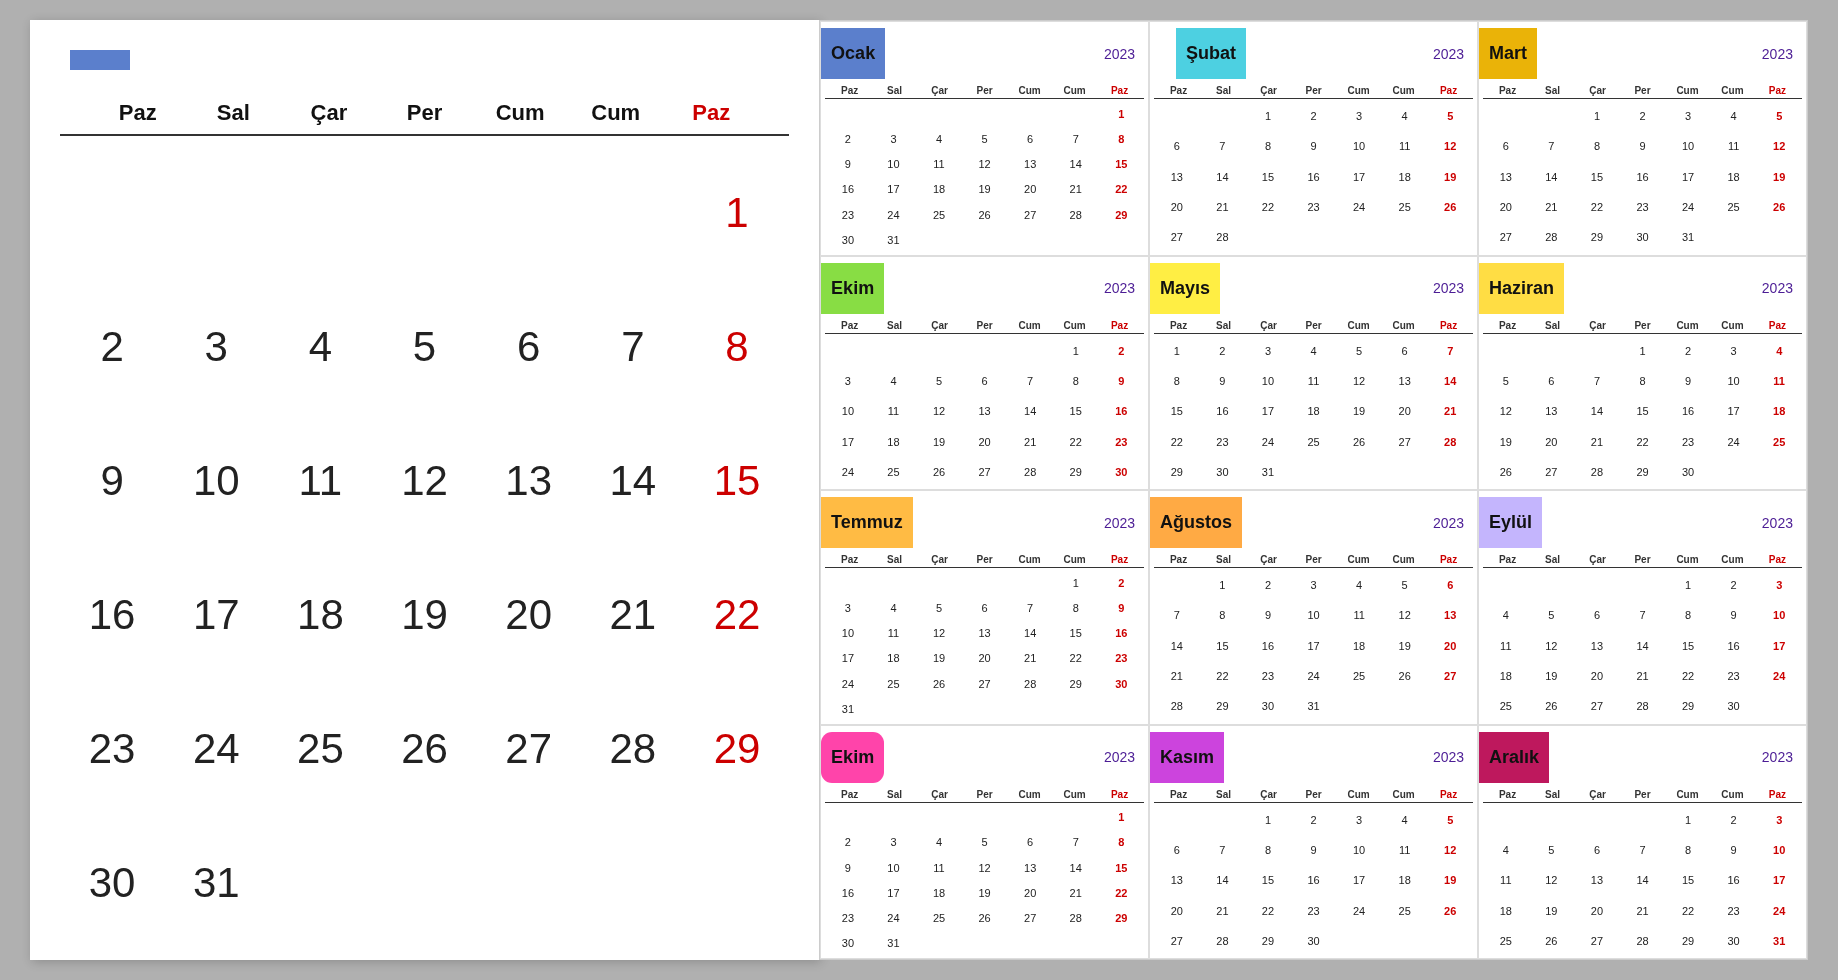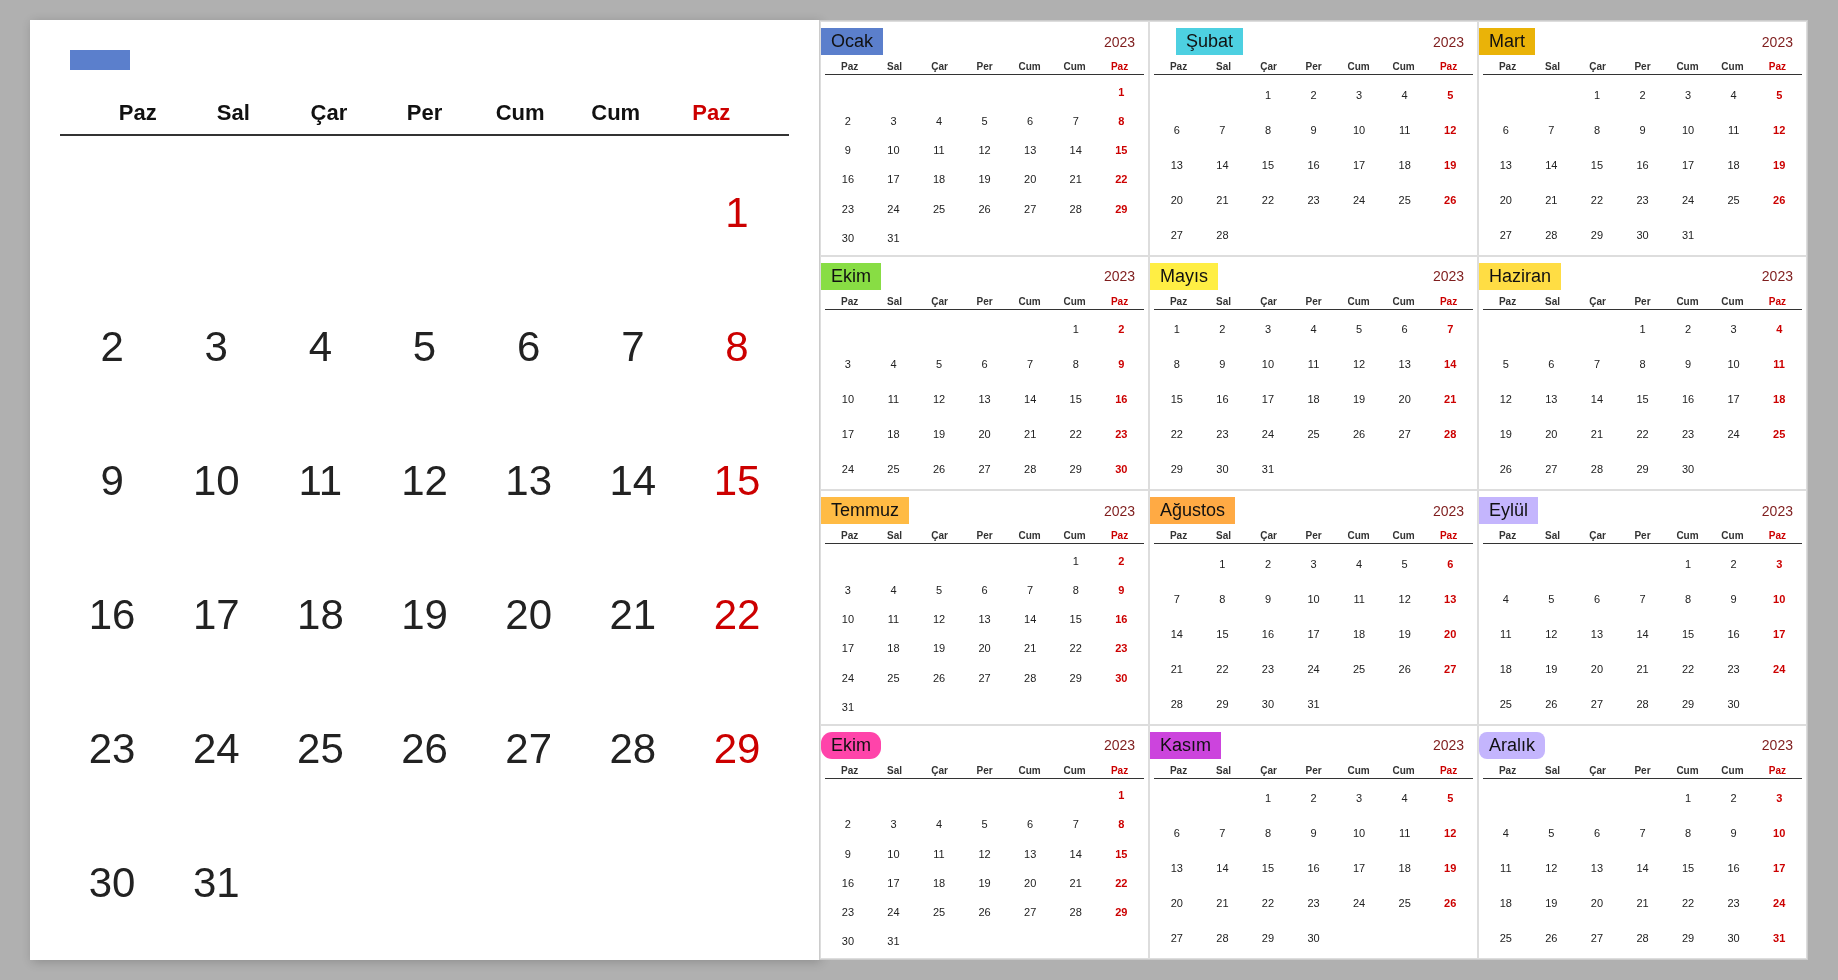--- a/index.html
+++ b/index.html
@@ -106,29 +106,29 @@
       display: flex;
       flex-direction: column;
     }
     .mini-cal-header {
       display: flex;
       align-items: center;
       padding: 6px 8px 4px 0;
     }
     .mini-cal-month-label {
       display: inline-block;
-      padding: 3px 10px;
+      padding: 15px 10px;
       font-size: 18px;
-      font-weight: 400;
+      font-weight: 700;
       color: #111;
     }
     .mini-cal-year {
       margin-left: auto;
       font-size: 14px;
-      color: #7f1d1d;
+      color: #4c1d95;
       padding-right: 5px;
     }
     .mini-cal-days-header {
       display: grid;
       grid-template-columns: repeat(7, 1fr);
       border-bottom: 1px solid #333;
       margin: 0 4px;
       padding: 0 2px;
     }
     .mini-day-name {
@@ -162,21 +162,21 @@
     .subat-color { background: #4dd0e1; margin-left: 26px; }
     .mart-color { background: #eab308; }
     .nisan-color { background: #88dd44; }
     .mayis-color { background: #ffee44; }
     .haziran-color { background: #ffdd44; }
     .temmuz-color { background: #ffbb44; }
     .agustos-color { background: #ffaa44; }
     .eylul-color { background: #c4b5fd; }
     .ekim-color { background: #ff44aa; border-radius: 11px; }
     .kasim-color { background: #cc44dd; }
-    .aralik-color { background: #c4b5fd; border-radius: 8px; }
+    .aralik-color { background: #be185d; }
   </style>
 </head>
 <body>
 
 <div class="container">
 
   <div class="large-cal">
     <div class="large-cal-header">
       <div class="large-cal-month-bg ocak-color">
         <span></span>

